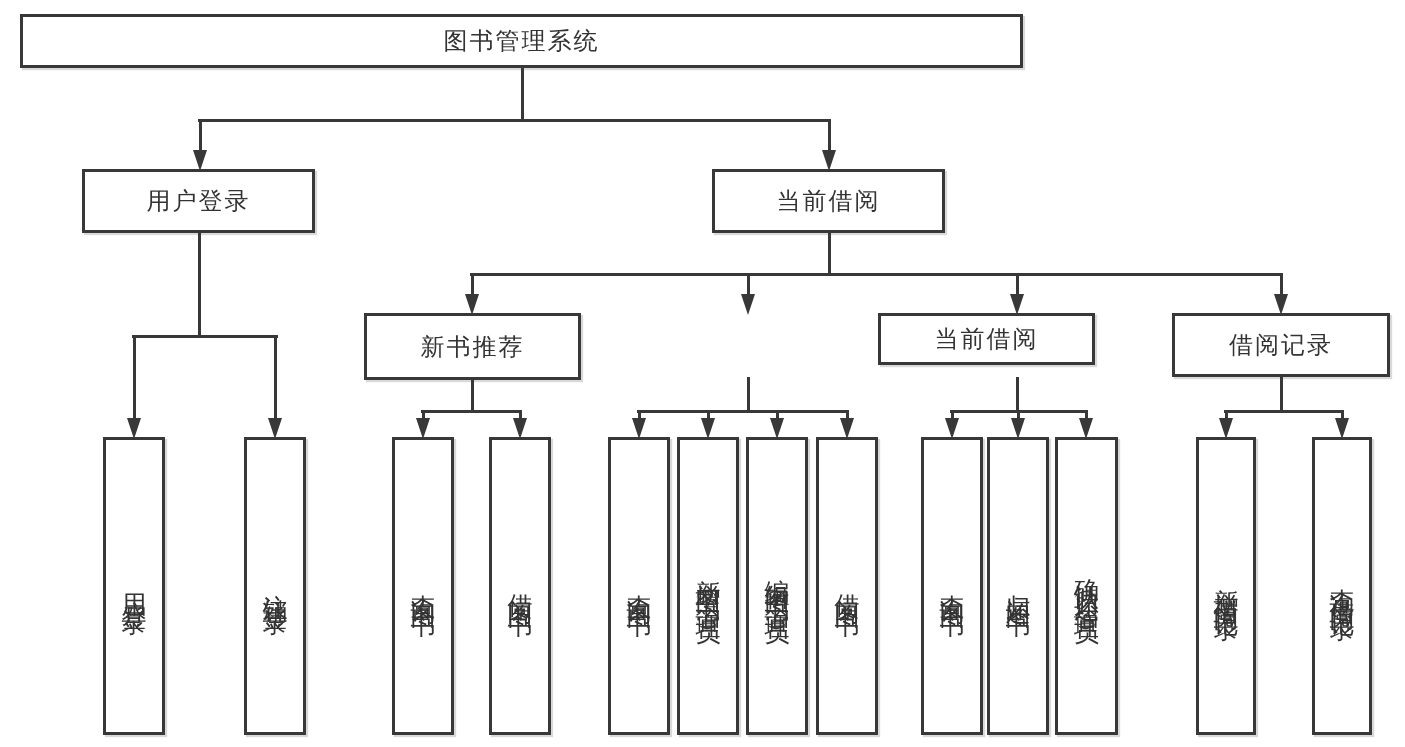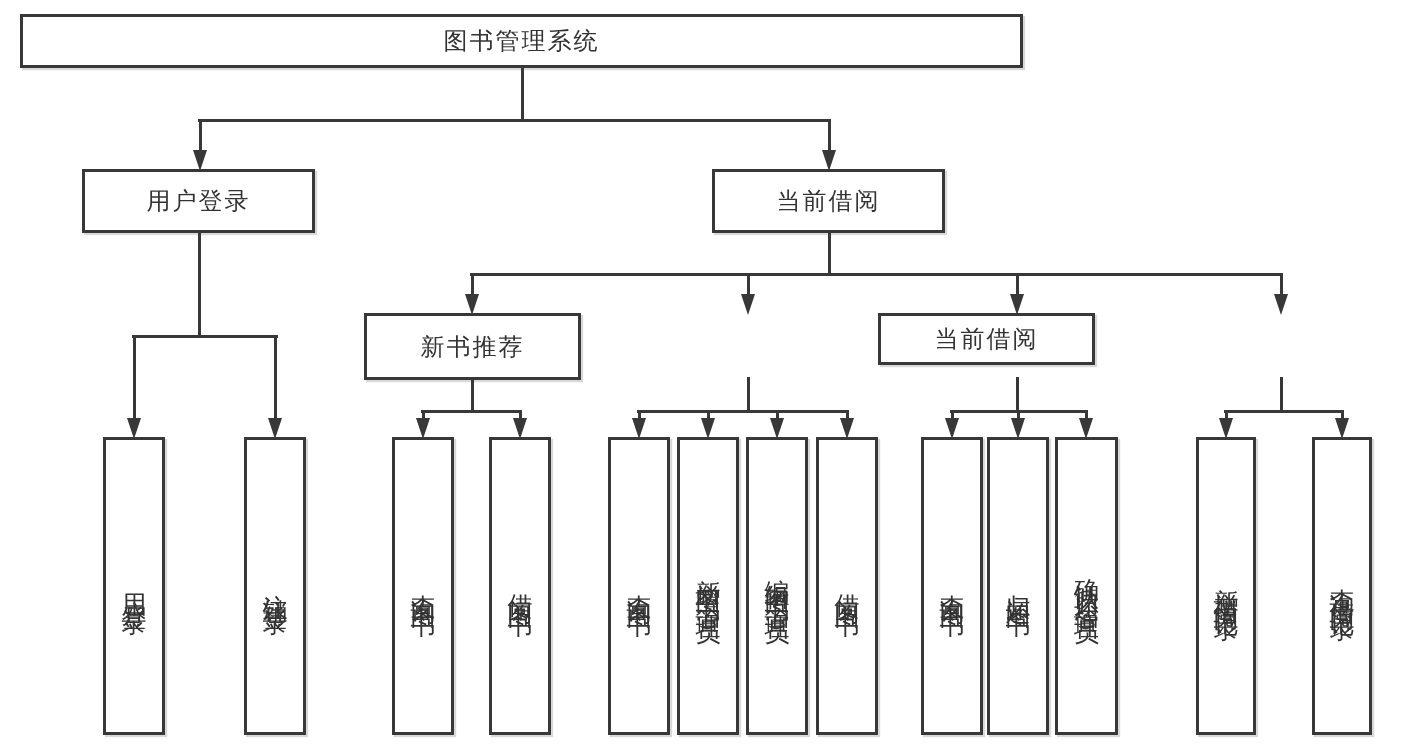--- a/index.html
+++ b/index.html
@@ -76,20 +76,23 @@
   </div>
   <div class="hbox" style="left:712px;top:169px;width:233px;height:64px;">
     <span class="lbl">当前借阅</span>
   </div>
 
   <div class="hbox" style="left:364px;top:313px;width:217px;height:67px;">
     <span class="lbl">新书推荐</span>
   </div>
   <div class="hbox" style="left:878px;top:313px;width:217px;height:52px;">
     <span class="lbl">当前借阅</span>
+  </div>
+  <div class="hbox" style="left:1172px;top:313px;width:218px;height:64px;">
+    <span class="lbl">借阅记录</span>
   </div>
 
   <div class="vbox" style="left:103px;">
     <span class="lbl">用户登录</span>
   </div>
   <div class="vbox" style="left:244px;">
     <span class="lbl">注销登录</span>
   </div>
 
   <div class="vbox" style="left:392px;">

